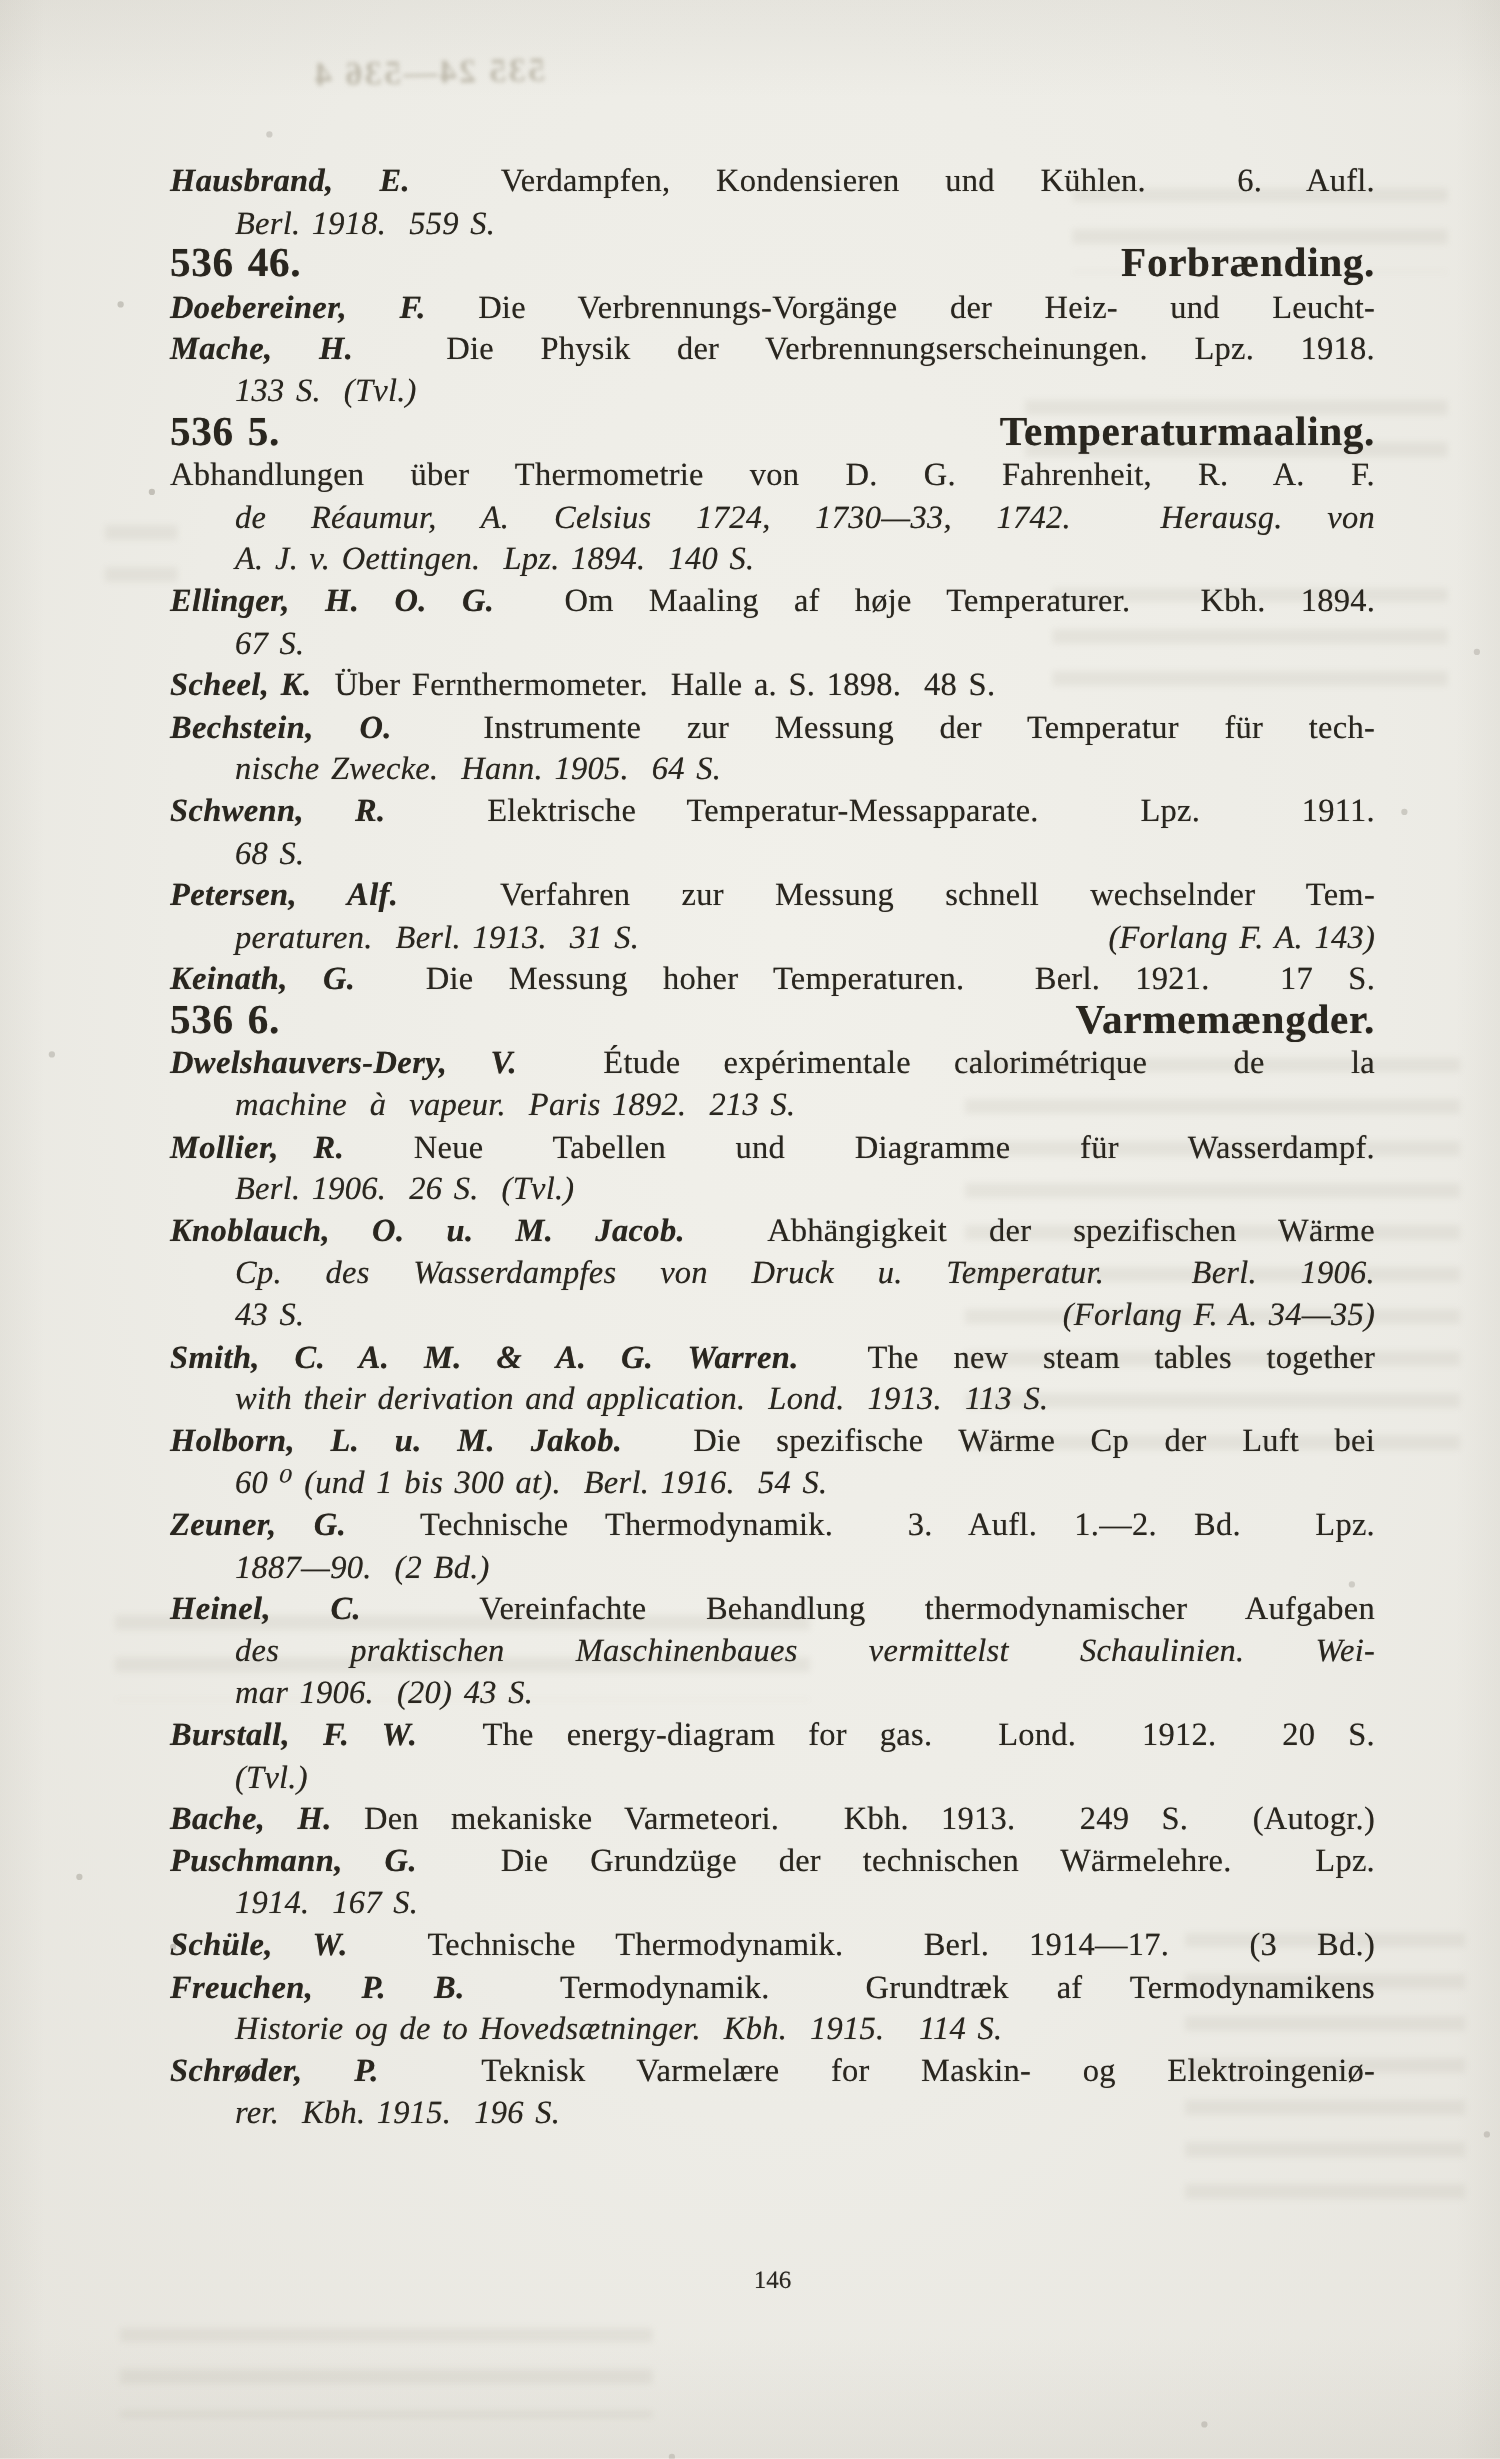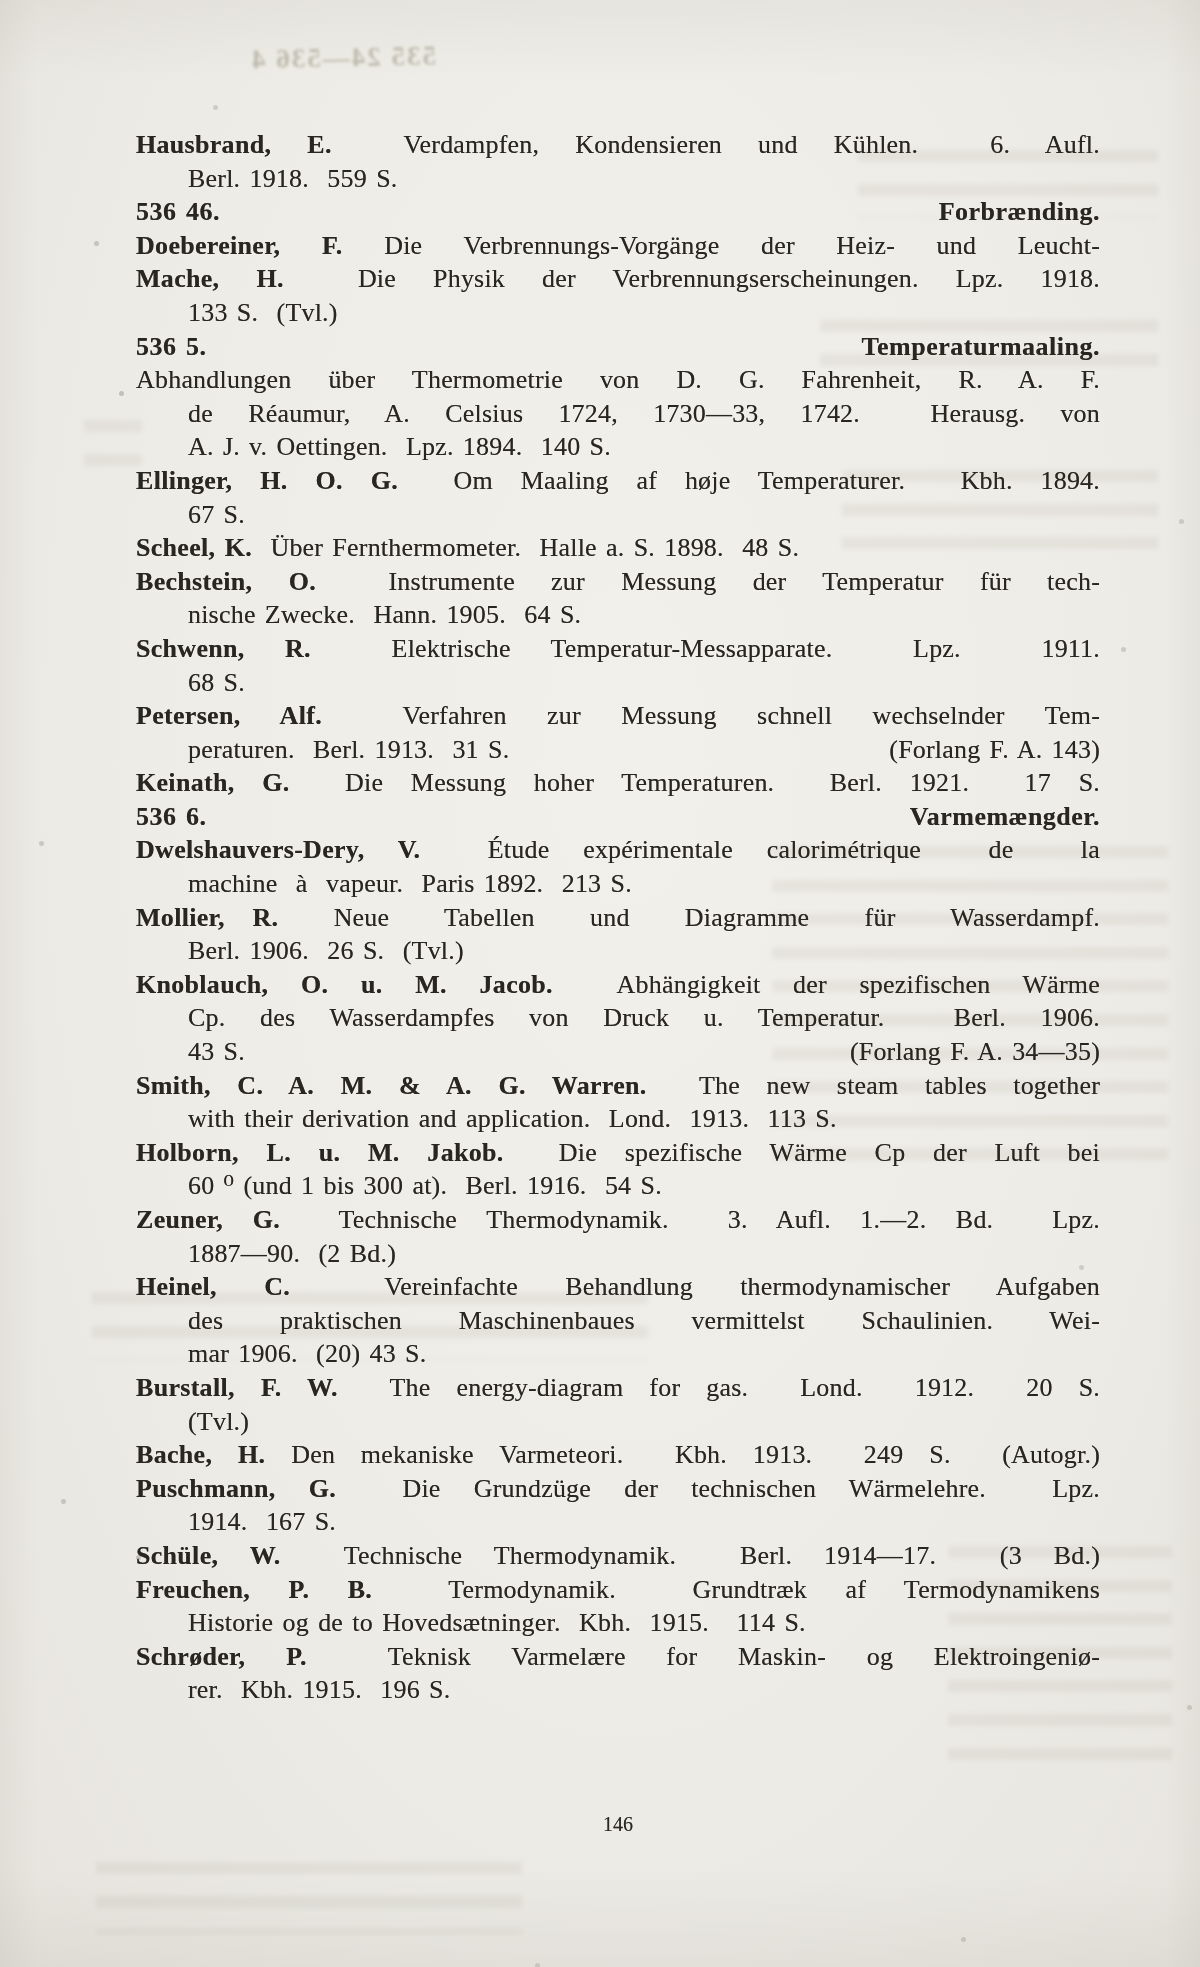--- a/index.html
+++ b/index.html
@@ -15,24 +15,24 @@
                linear-gradient(90deg,rgba(120,112,95,.06) 0%,rgba(0,0,0,0) 3%,rgba(0,0,0,0) 97%,rgba(120,112,95,.06) 100%);}
 
   
   #text-block{position:absolute;left:136px;top:128px;width:964px;}
   .line{
     height:33.6px;line-height:33.6px;font-size:26px;color:#29261f;
     letter-spacing:.2px;word-spacing:2.5px;white-space:pre-wrap;
     text-shadow:0 0 .6px rgba(38,33,26,.55);
   }
   .full{text-align:justify;text-align-last:justify;text-justify:inter-word;}
-  .ind{padding-left:52px;}
+  .ind{padding-left:52px;font-style:italic;}
   .split{display:flex;justify-content:space-between;align-items:flex-end;}
-  .author{font-weight:700;letter-spacing:.3px;}
-  .section{display:flex;justify-content:space-between;font-weight:700;font-size:26px;letter-spacing:.5px;}
+  .author{font-weight:700;letter-spacing:.3px;font-style:italic;}
+  .section{display:flex;justify-content:space-between;font-weight:700;font-size:33px;letter-spacing:.5px;}
 
   .pageno{position:absolute;left:136px;top:1808px;width:964px;height:33.6px;line-height:33.6px;
     text-align:center;font-size:20px;color:#2b2822;text-shadow:0 0 .6px rgba(38,33,26,.5);}
 
   
   .ghost-header{
     position:absolute;left:106px;top:36px;width:330px;height:46px;line-height:46px;
     font-weight:700;font-size:27px;color:#9a937f;opacity:.55;
     filter:blur(1.7px);transform:scaleX(-1) rotate(1.2deg);letter-spacing:2px;white-space:pre;
   }

